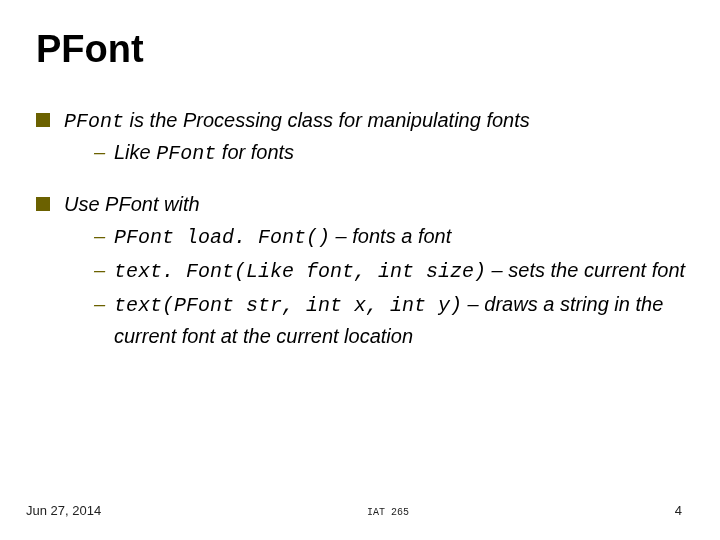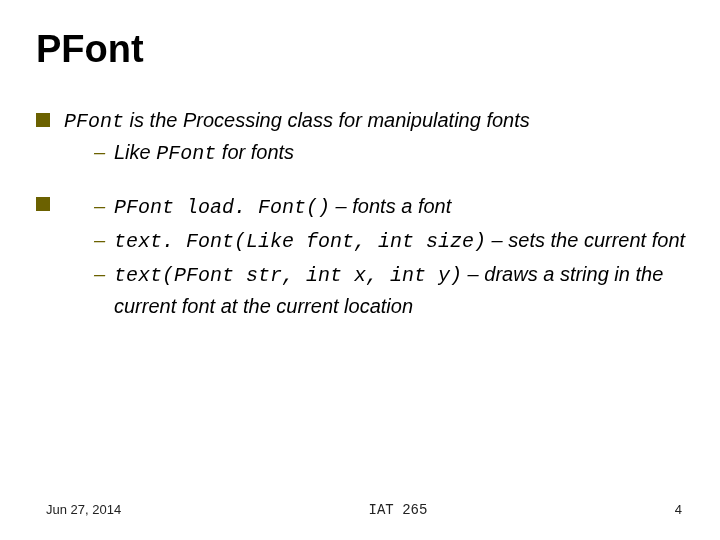--- a/index.html
+++ b/index.html
@@ -5,43 +5,43 @@
   * { margin: 0; padding: 0; box-sizing: border-box; }
   html, body { width: 720px; height: 540px; background: #fff; font-family: Verdana, Geneva, sans-serif; color: #000; }
   .slide { width: 720px; height: 540px; position: relative; padding: 28px 20px 20px 36px; }
   .title { font-size: 38px; font-weight: 900; letter-spacing: 0px; margin-bottom: 36px; }
   .bullets { list-style: none; font-style: italic; }
   .lvl1 { position: relative; padding-left: 28px; font-size: 20px; line-height: 1.35; margin-bottom: 22px; }
   .lvl1 .sq { position: absolute; left: 0; top: 6px; width: 14px; height: 14px; background: #6b6100; }
   .lvl2 { position: relative; padding-left: 50px; font-size: 20px; line-height: 1.5; margin-top: 2px; }
   .lvl2 .dash { position: absolute; left: 30px; top: 0; color: #6b6100; font-weight: 400; }
   .code { font-family: "Courier New", Courier, monospace; font-size: 20px; }
-  .footer { position: absolute; left: 46px; right: 38px; bottom: 22px; display: flex; justify-content: space-between; align-items: baseline; font-size: 13px; font-family: Verdana, Geneva, sans-serif; color: #222; }
-  .footer .center { font-family: "Courier New", Courier, monospace; font-size: 14px; }
+  .footer { position: absolute; left: 26px; right: 38px; bottom: 22px; display: flex; justify-content: space-between; align-items: baseline; font-size: 13px; font-family: Verdana, Geneva, sans-serif; color: #222; }
+  .footer .center { font-family: "Courier New", Courier, monospace; font-size: 10px; }
 </style>
 </head>
 <body>
 
 <div class="slide">
   <h1 class="title">PFont</h1>
 
   <ul class="bullets">
 
     <li class="lvl1">
       <span class="sq"></span>
       <span></span><span class="code">PFont</span><span> is the Processing class for manipulating fonts</span>
       <div class="lvl2">
         <span class="dash">–</span>
         <span>Like </span><span class="code">PFont</span><span> for fonts</span>
       </div>
     </li>
 
     <li class="lvl1">
       <span class="sq"></span>
-      <span class="code"></span><span></span>
+      <span>Use PFont with</span><span class="code"></span><span></span>
       <div class="lvl2">
         <span class="dash">–</span>
         <span></span><span class="code">PFont load. Font()</span><span> – fonts a font</span>
       </div>
       <div class="lvl2">
         <span class="dash">–</span>
         <span></span><span class="code">text. Font(Like font, int size)</span><span> – sets the current font</span>
       </div>
       <div class="lvl2">
         <span class="dash">–</span>

